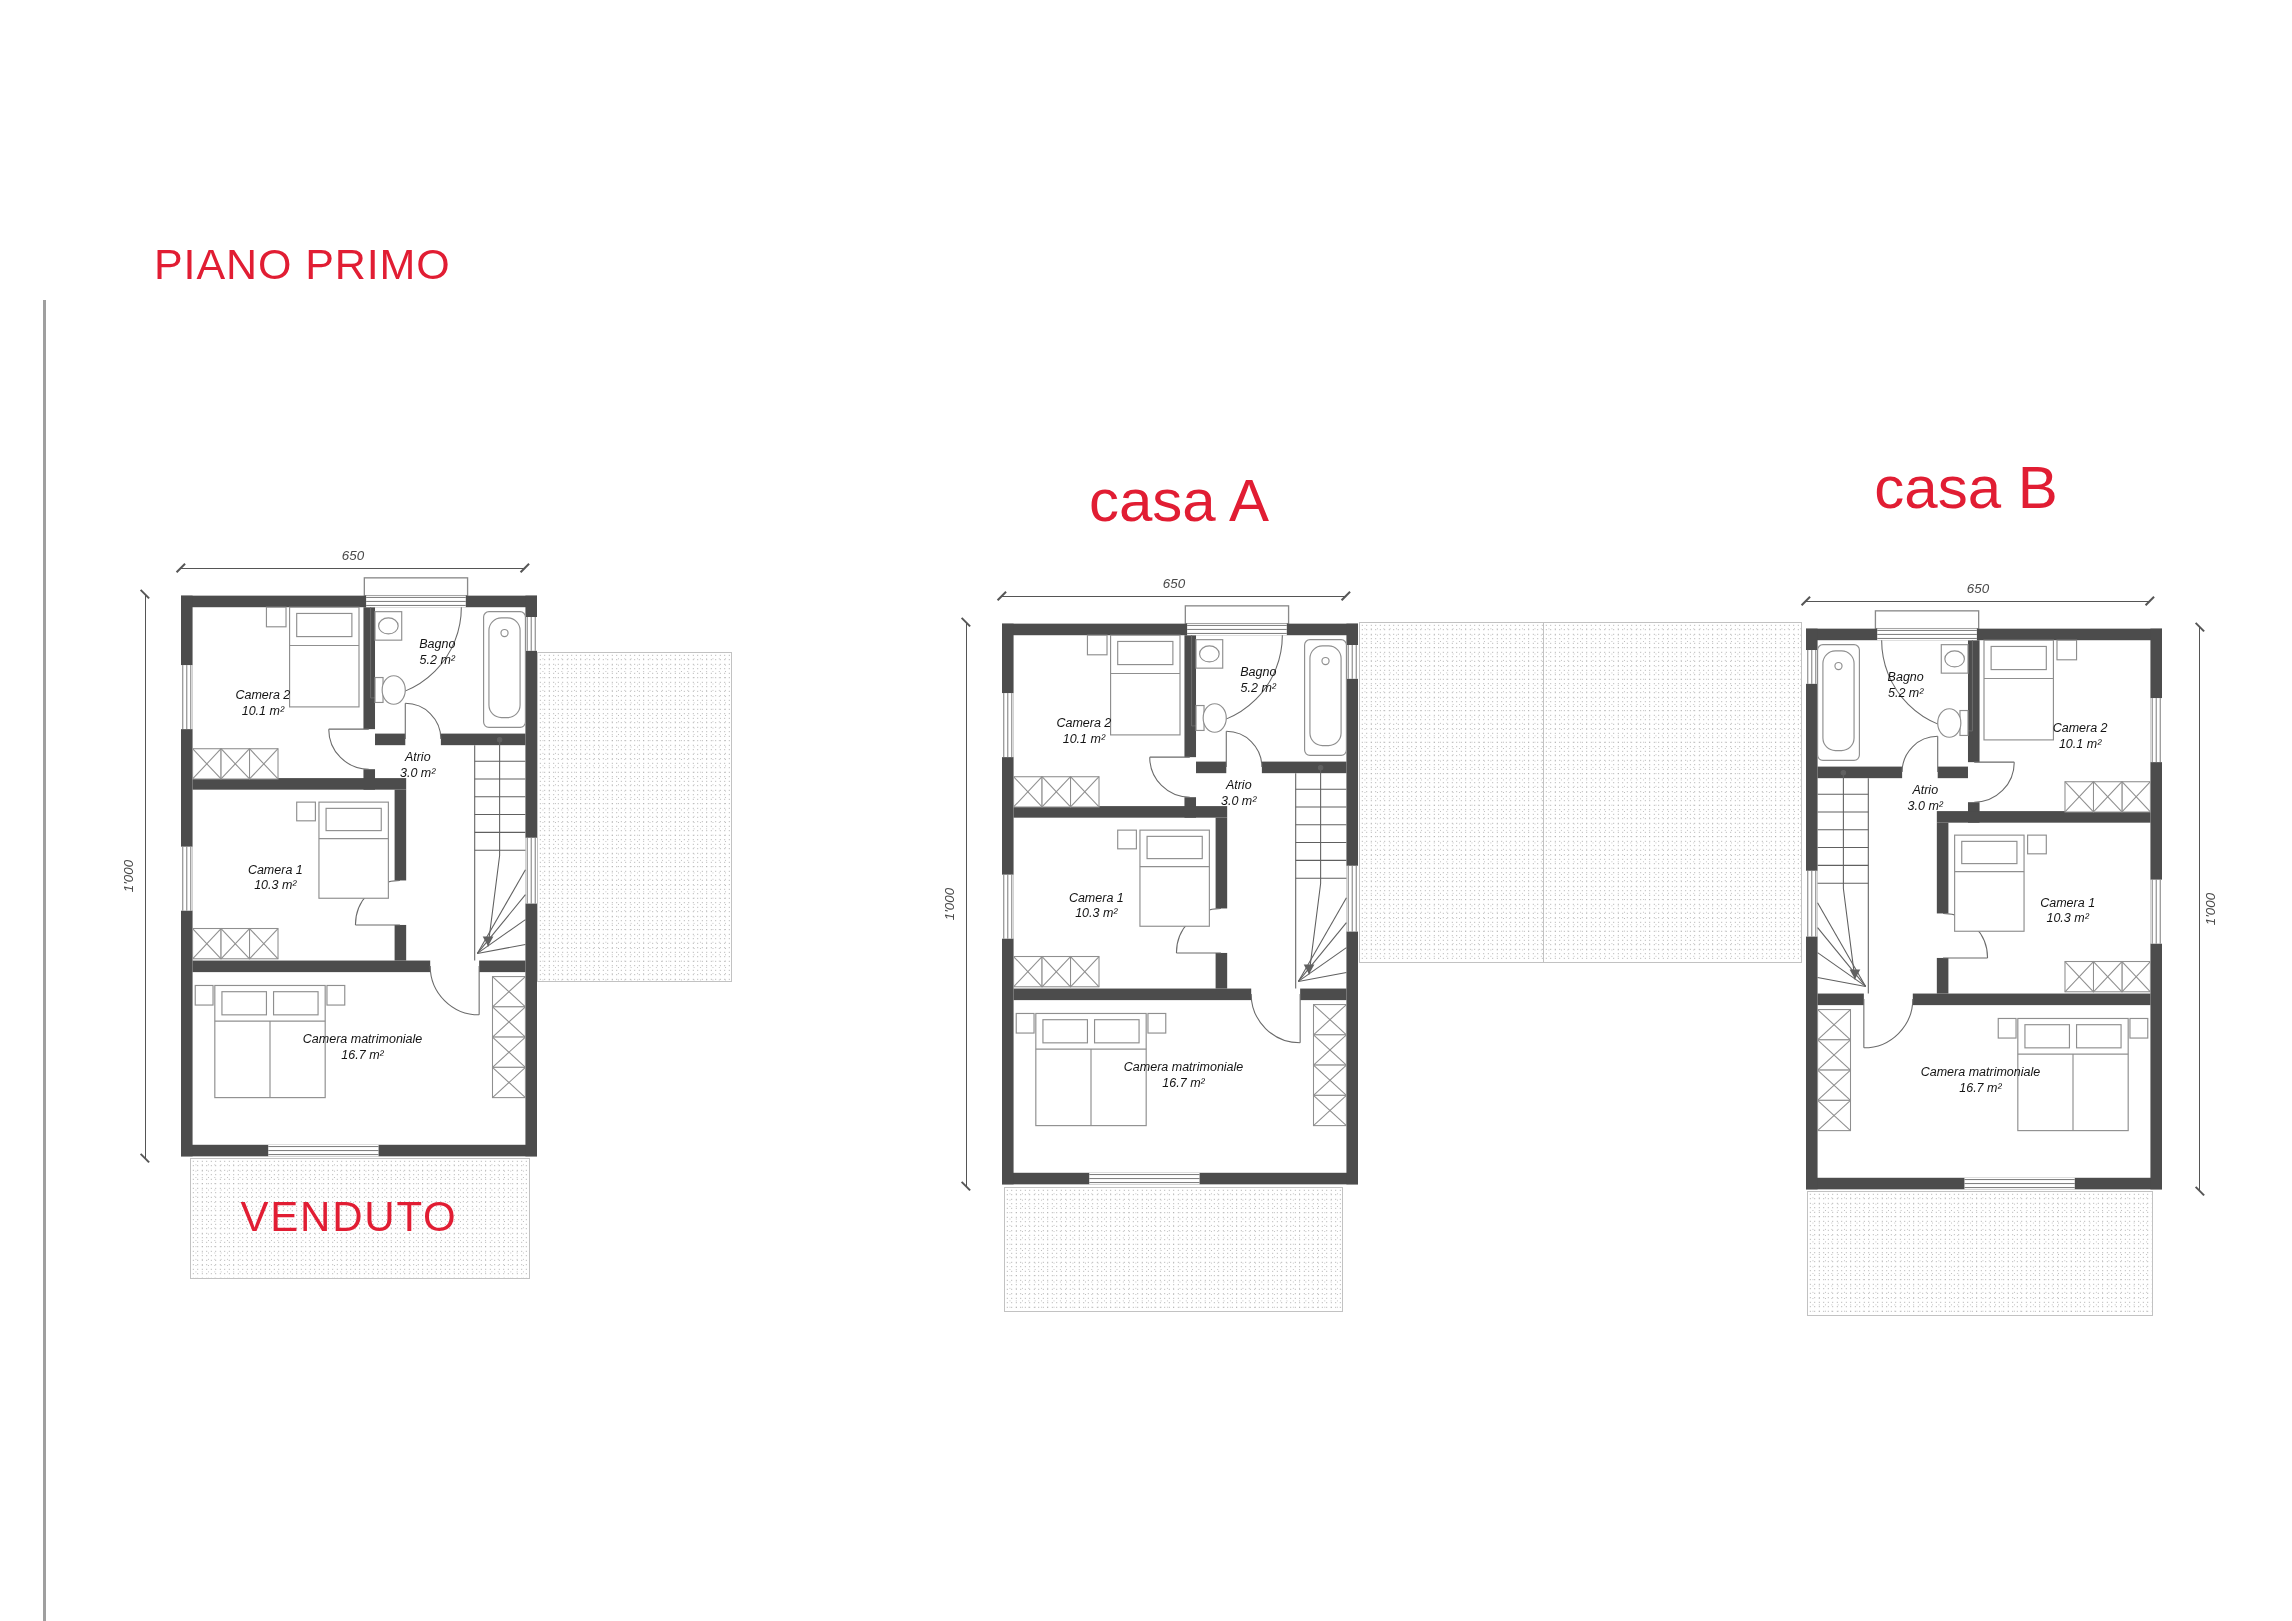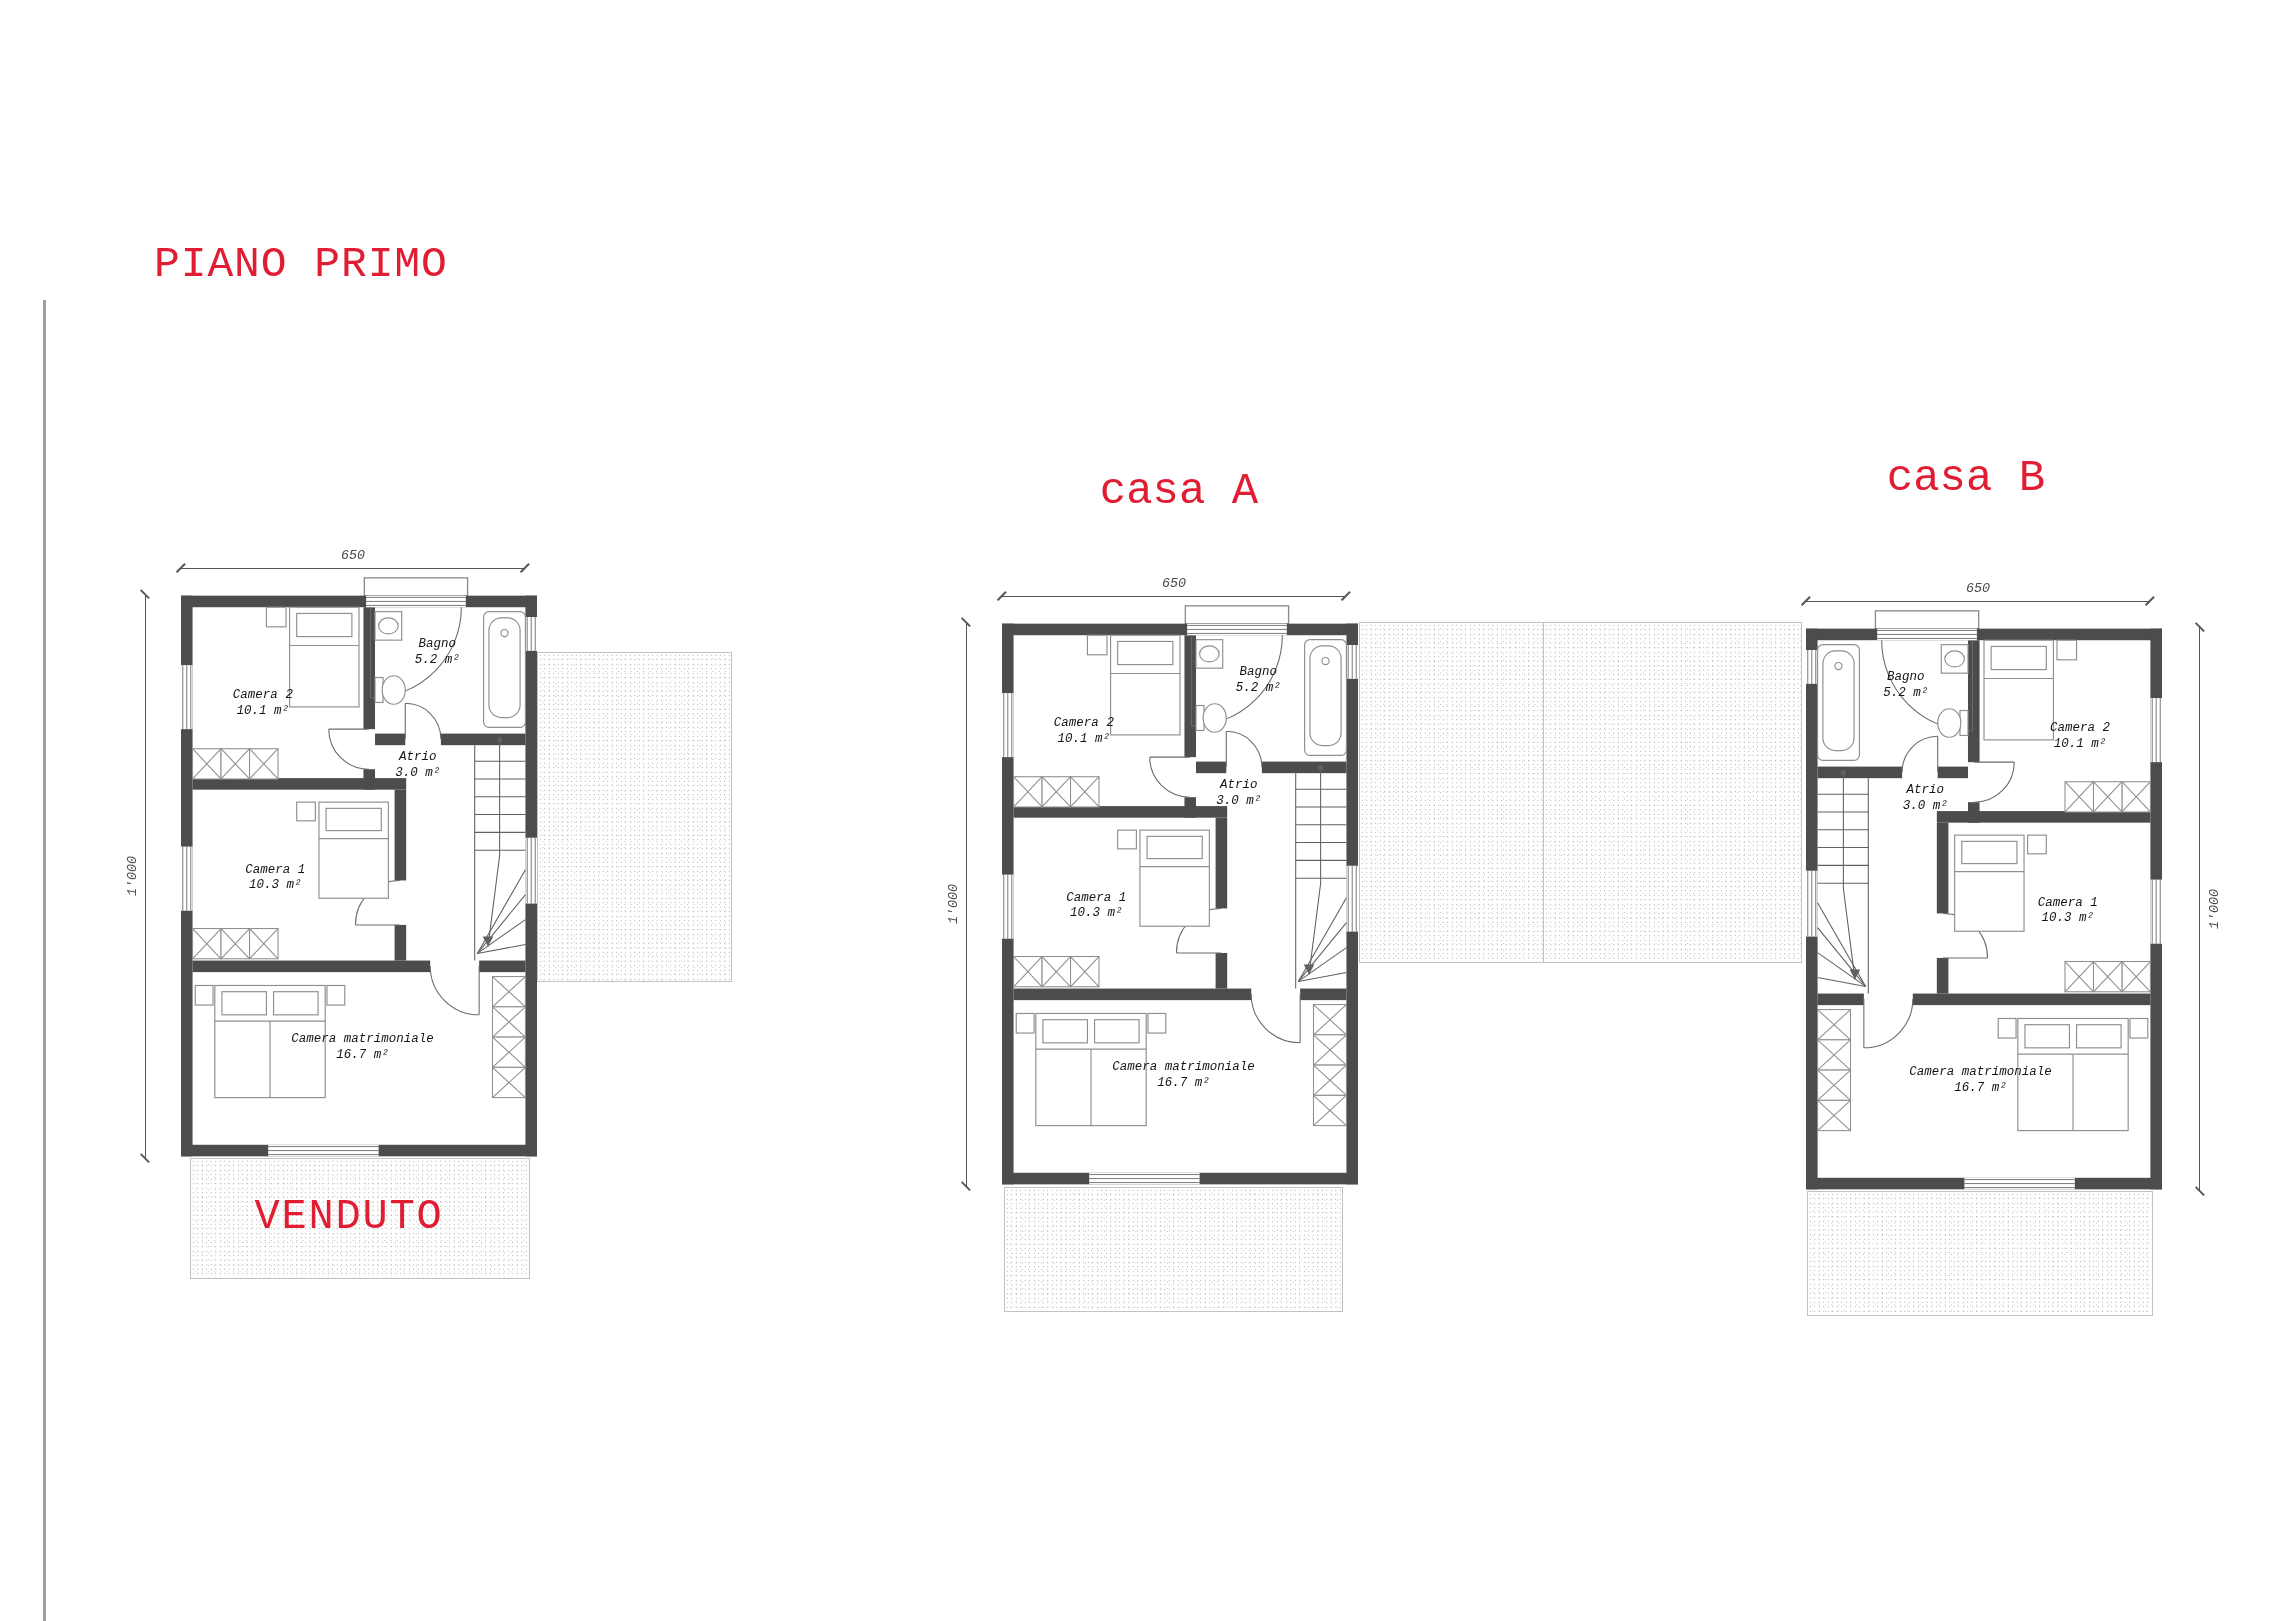--- a/index.html
+++ b/index.html
@@ -5,25 +5,25 @@
   :root{
     --red:#e11d33;
     --wall:#4c4c4c;
     --thin:#606060;
     --furn:#8f8f8f;
     --dim:#4a4a4a;
   }
   *{box-sizing:border-box;}
   html,body{margin:0;padding:0;background:#fff;}
   .sheet{position:relative;width:2293px;height:1621px;background:#fff;overflow:hidden;
-         font-family:Liberation Mono, monospace;}
+         font-family:Liberation Sans, sans-serif;}
   .page-title{position:absolute;left:154px;top:240px;font-size:43px;font-weight:400;
               letter-spacing:0.9px;color:var(--red);}
   .margin-rule{position:absolute;left:43px;top:300px;width:2.7px;height:1321px;background:#9f9f9f;}
-  .casa-title{position:absolute;transform:translateX(-50%);font-size:44px;font-weight:400;
+  .casa-title{position:absolute;transform:translateX(-50%);font-size:60px;font-weight:400;
               color:var(--red);white-space:nowrap;}
   .venduto-title{position:absolute;transform:translateX(-50%);font-size:42px;font-weight:400;
               letter-spacing:1.8px;color:var(--red);white-space:nowrap;}
   .stipple{position:absolute;border:0.9px solid #c2c2c2;background-color:#fff;
     background-image:radial-gradient(circle,#9a9a9a 0.8px,transparent 0.9px),
                      radial-gradient(circle,#b8b8b8 0.7px,transparent 0.9px);
     background-size:4.5px 4.5px,6.3px 6.3px;background-position:0 0,1.8px 2.7px;}
   .plan{position:absolute;width:356px;height:564px;}
   .plan-svg{position:absolute;left:0;top:0;overflow:visible;}
   svg,symbol,use{overflow:visible;}

